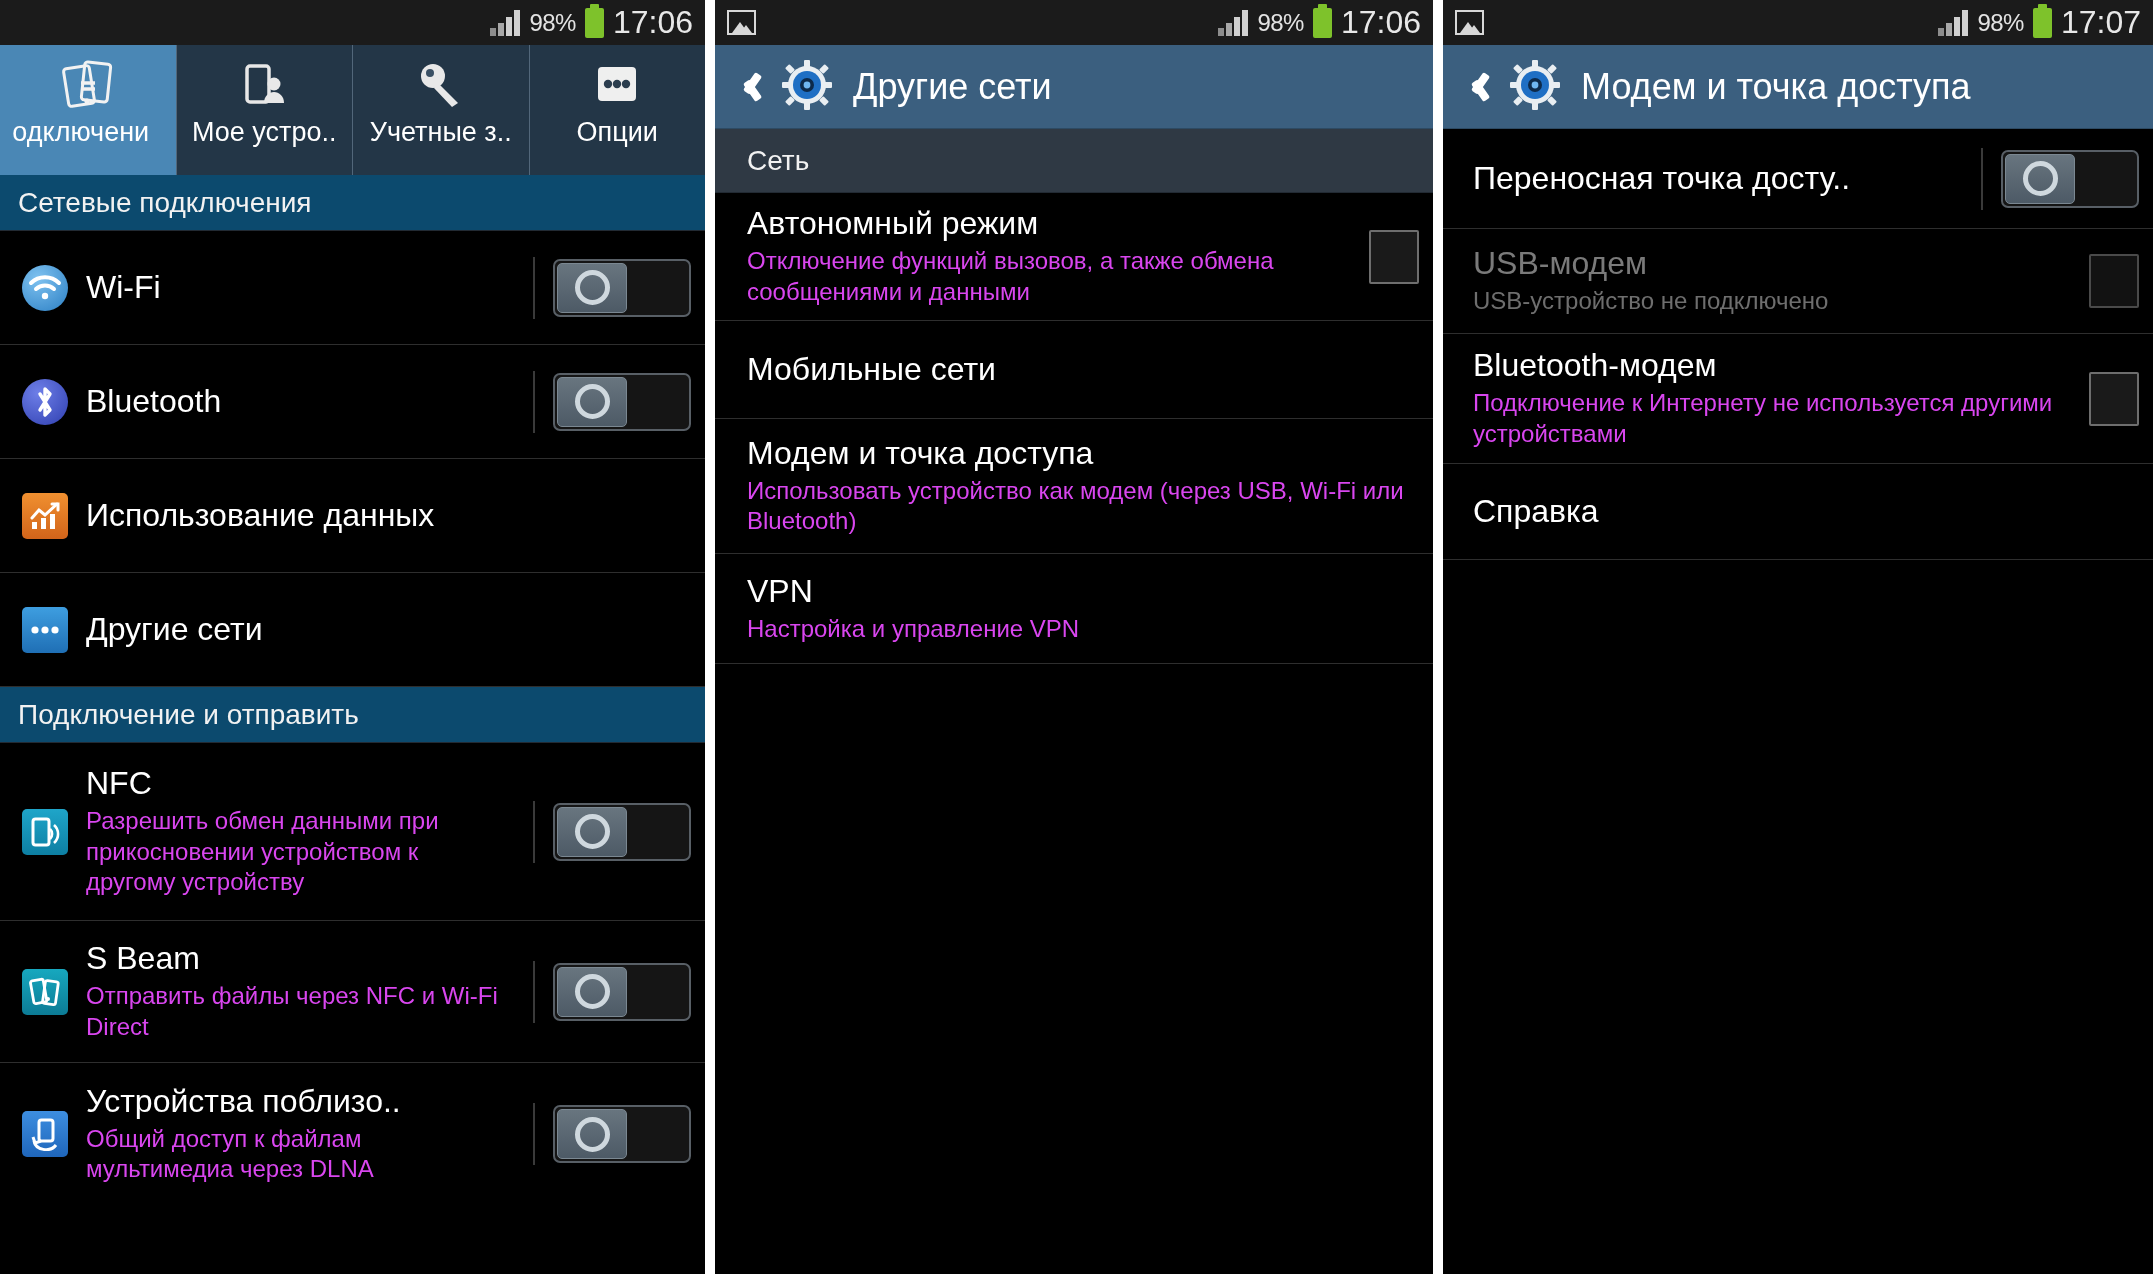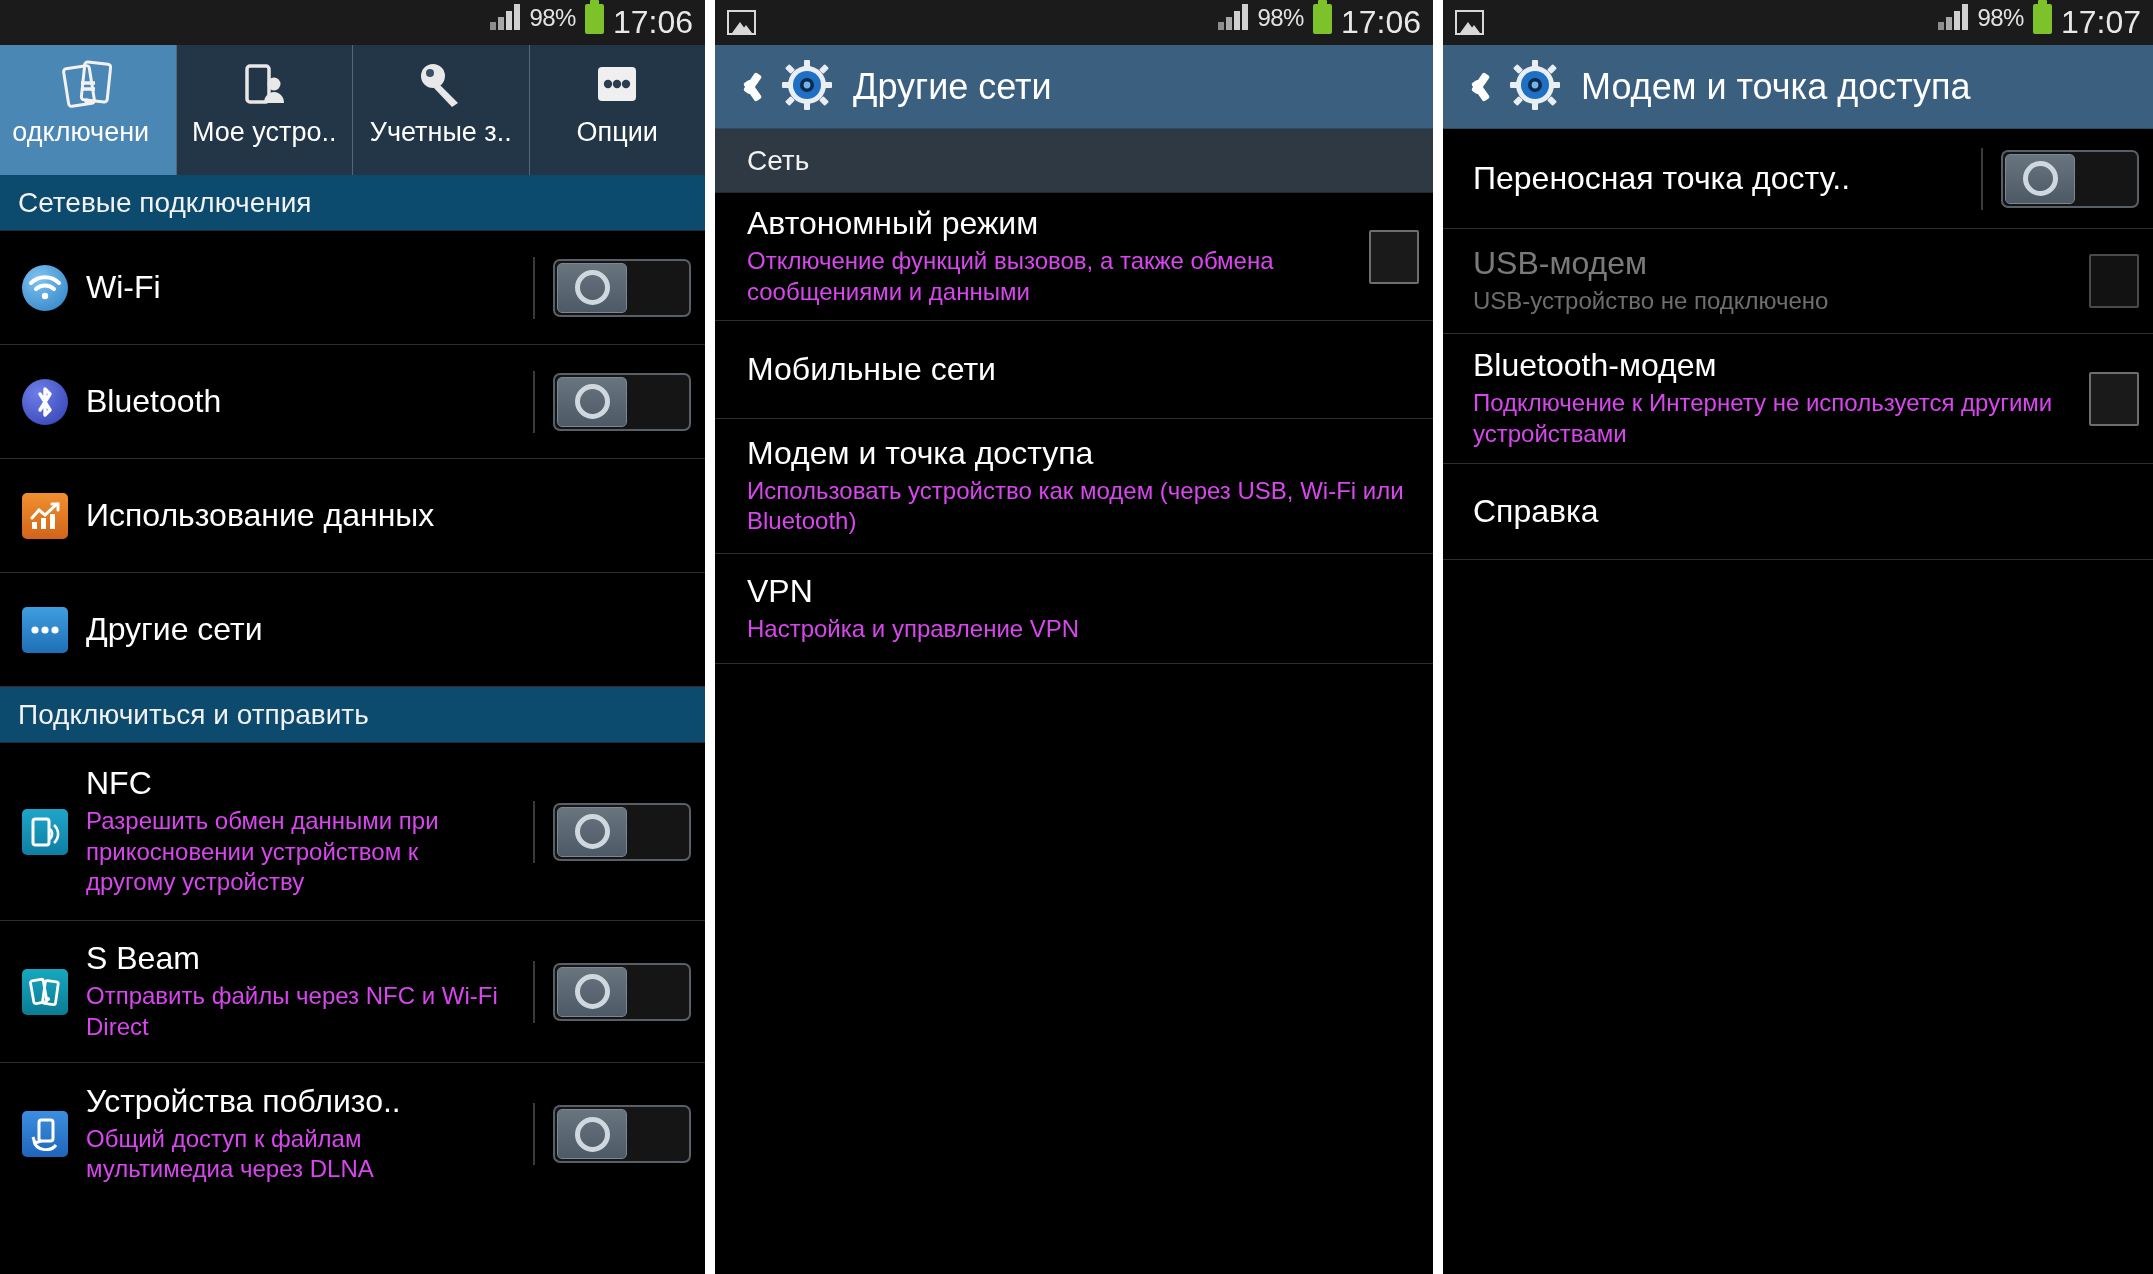--- a/index.html
+++ b/index.html
@@ -17,21 +17,21 @@
   .panel-2 { width: 718px; }
   .panel-3 { width: 710px; }
 
   
   .statusbar {
     height: 45px; background: #1b1b1b;
     display: flex; align-items: center; padding: 0 12px;
     position: relative;
   }
   .sb-left { display: flex; align-items: center; gap: 8px; flex: 1; }
-  .sb-right { display: flex; gap: 9px; }
+  .sb-right { display: flex; align-items: center; gap: 9px; }
   .pic-icon {
     width: 29px; height: 25px; border: 2.5px solid #d8d8d8;
     position: relative; overflow: hidden; background: #1b1b1b;
   }
   .pic-icon::before {
     content: ""; position: absolute; left: 3px; bottom: 0;
     width: 0; height: 0;
     border-left: 8px solid transparent; border-right: 8px solid transparent;
     border-bottom: 11px solid #d8d8d8;
   }
@@ -296,21 +296,21 @@
             <circle cx="27" cy="6" r="3.6" fill="#fff"></circle>
           </svg>
         </div>
       </div>
       <div class="text-cell">
         <div class="row-title">Другие сети</div>
       </div>
     </div>
 
     <div class="section-head">
-      <span>Подключиться и отправить</span>
+      <span>Подключение и отправить</span>
     </div>
 
     <div class="row row-big" style="min-height:178px">
       <div class="icon-cell">
         <div class="app-icon ai-nfc">
           <svg width="32" height="34" viewBox="0 0 32 34">
             <rect x="4" y="4" width="16" height="26" rx="2.5" fill="none" stroke="#fff" stroke-width="3"></rect>
             <path d="M21 14 a7 7 0 0 1 0 10" fill="none" stroke="#fff" stroke-width="2.6"></path>
             <path d="M25 10 a12 12 0 0 1 0 18" fill="none" stroke="#fff" stroke-width="2.6"></path>
           </svg>

